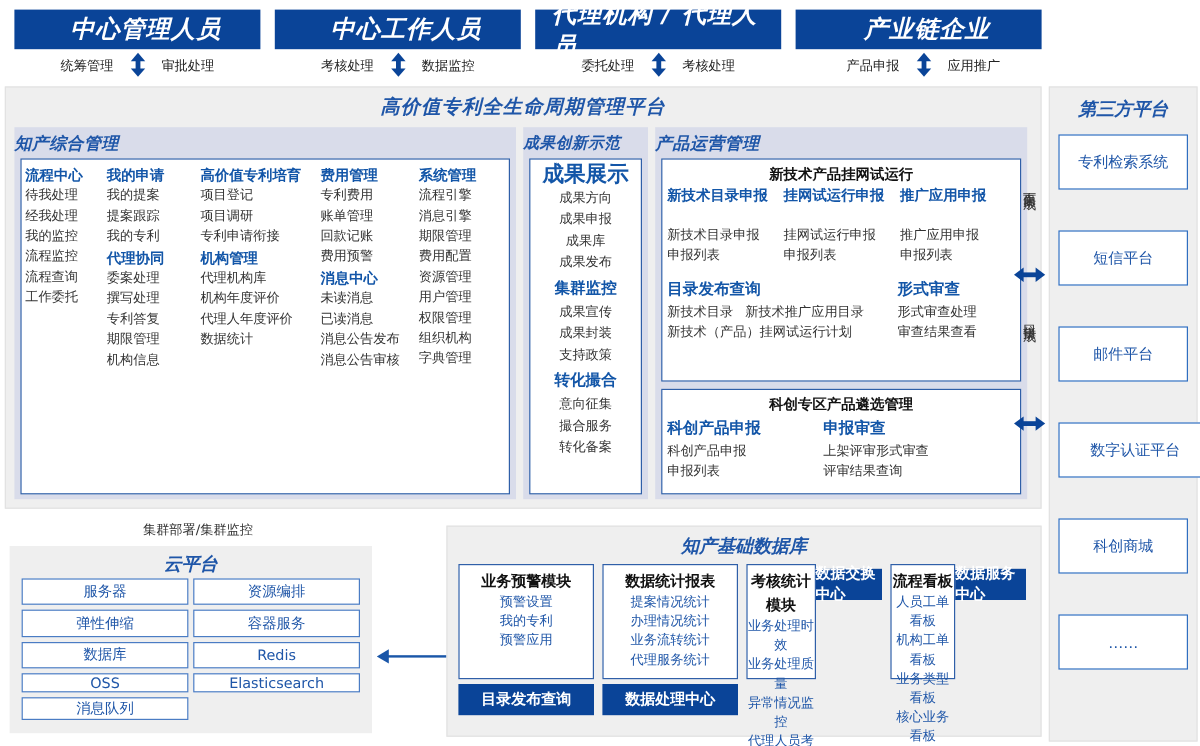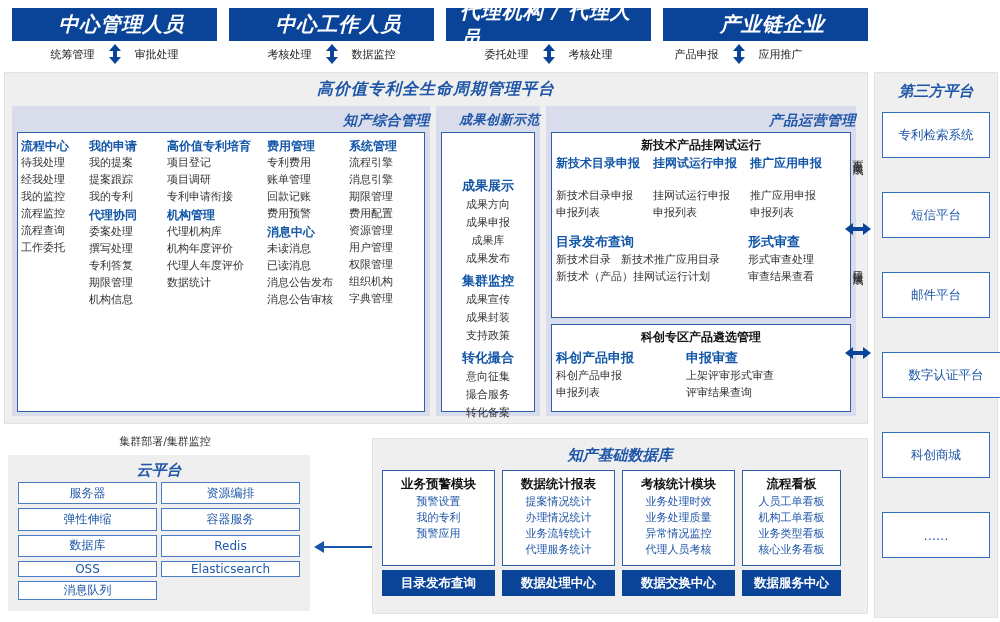--- a/index.html
+++ b/index.html
@@ -35,21 +35,21 @@
 
   
   .frame{background:#efefef;border:1px solid #e2e2e2;}
   .plat-title{
     font-size:16px;font-weight:bold;font-style:italic;color:#1f56a8;
     text-align:center;letter-spacing:1px;
   }
   .lav{background:#d9dcea;}
   .panel-title{
     font-size:14px;font-weight:bold;font-style:italic;color:#1f56a8;
-    text-align:right;letter-spacing:.5px;
+    text-align:left;letter-spacing:.5px;
   }
   .wbox{background:#fff;border:1px solid #2f5fa8;}
 
   .colhd{color:#1356a8;font-weight:bold;font-size:12px;line-height:16px;}
   .item{color:#333;font-size:11px;line-height:17px;white-space:nowrap;}
 
   
   .tp-title{font-size:15px;font-weight:bold;font-style:italic;color:#1f56a8;text-align:center;}
   .tp-box{
     background:#fff;border:1.5px solid #2f6ec0;color:#1f56a8;
@@ -122,21 +122,21 @@
     <div class="abs role-sub" style="left: 446px; top: 35px; width: 205px;">
       <span class="tx">委托处理</span>
       <span class="vArrow">
         <i></i>
       </span>
       <span class="tx">考核处理</span>
     </div>
     <div class="abs role-hdr" style="left: 663px; top: 0px; width: 205px; height: 33px;">
       <span>产业链企业</span>
     </div>
-    <div class="abs role-sub" style="left: 636px; top: 35px; width: 205px;">
+    <div class="abs role-sub" style="left: 667px; top: 35px; width: 205px;">
       <span class="tx">产品申报</span>
       <span class="vArrow">
         <i></i>
       </span>
       <span class="tx">应用推广</span>
     </div>
   </div>
 
 <div class="abs frame" style="left:4px;top:72px;width:864px;height:352px;"></div>
 <div class="abs plat-title" style="left:4px;top:78px;width:864px;height:22px;line-height:22px;">高价值专利全生命周期管理平台</div>
@@ -200,21 +200,21 @@
       <div class="item">权限管理</div>
       <div class="item">组织机构</div>
       <div class="item">字典管理</div>
     </div>
   </div>
 
 <div class="abs lav" style="left:436px;top:106px;width:104px;height:310px;"></div>
 <div class="abs panel-title" style="left:436px;top:110px;width:104px;height:20px;line-height:20px;font-size:13px;">成果创新示范</div>
 <div class="abs wbox" style="left:441px;top:132px;width:94px;height:280px;"></div>
 <div class="abs" id="achcol" style="left:445px;top:136px;width:86px;height:272px;text-align:center;">
-    <div class="colhd" style="font-size: 13px; line-height: 20px; margin-top: 40px;">成果展示</div>
+    <div class="colhd" style="font-size: 18px; line-height: 20px;">成果展示</div>
     <div class="item" style="line-height: 18px;">成果方向</div>
     <div class="item" style="line-height: 18px;">成果申报</div>
     <div class="item" style="line-height: 18px;">成果库</div>
     <div class="item" style="line-height: 18px; text-align: center;">成果发布</div>
     <div class="colhd" style="font-size: 13px; line-height: 20px; margin-top: 3px;">集群监控</div>
     <div class="item" style="line-height: 18px;">成果宣传</div>
     <div class="item" style="line-height: 18px;">成果封装</div>
     <div class="item" style="line-height: 18px;">支持政策</div>
     <div class="colhd" style="font-size: 13px; line-height: 20px; margin-top: 3px;">转化撮合</div>
     <div class="item" style="line-height: 18px;">意向征集</div>
@@ -368,33 +368,33 @@
         <div class="db-col-hd">数据统计报表</div>
         <div class="db-item">提案情况统计</div>
         <div class="db-item">办理情况统计</div>
         <div class="db-item">业务流转统计</div>
         <div class="db-item">代理服务统计</div>
       </div>
       <div class="db-foot" style="height: 26px; margin-top: 4px;">
         <span>数据处理中心</span>
       </div>
     </div>
-    <div style="width: 113px; display: flex; flex-direction: column;">
+    <div style="width: 113px; display: flex; flex-direction: row;">
       <div class="db-col" style="height: 96px; padding-top: 3px; box-sizing: border-box;">
         <div class="db-col-hd">考核统计模块</div>
         <div class="db-item">业务处理时效</div>
         <div class="db-item">业务处理质量</div>
         <div class="db-item">异常情况监控</div>
         <div class="db-item">代理人员考核</div>
       </div>
       <div class="db-foot" style="height: 26px; margin-top: 4px;">
         <span>数据交换中心</span>
       </div>
     </div>
-    <div style="width: 99px; display: flex; flex-direction: column;">
+    <div style="width: 113px; display: flex; flex-direction: row;">
       <div class="db-col" style="height: 96px; padding-top: 3px; box-sizing: border-box;">
         <div class="db-col-hd">流程看板</div>
         <div class="db-item">人员工单看板</div>
         <div class="db-item">机构工单看板</div>
         <div class="db-item">业务类型看板</div>
         <div class="db-item">核心业务看板</div>
       </div>
       <div class="db-foot" style="height: 26px; margin-top: 4px;">
         <span>数据服务中心</span>
       </div>

